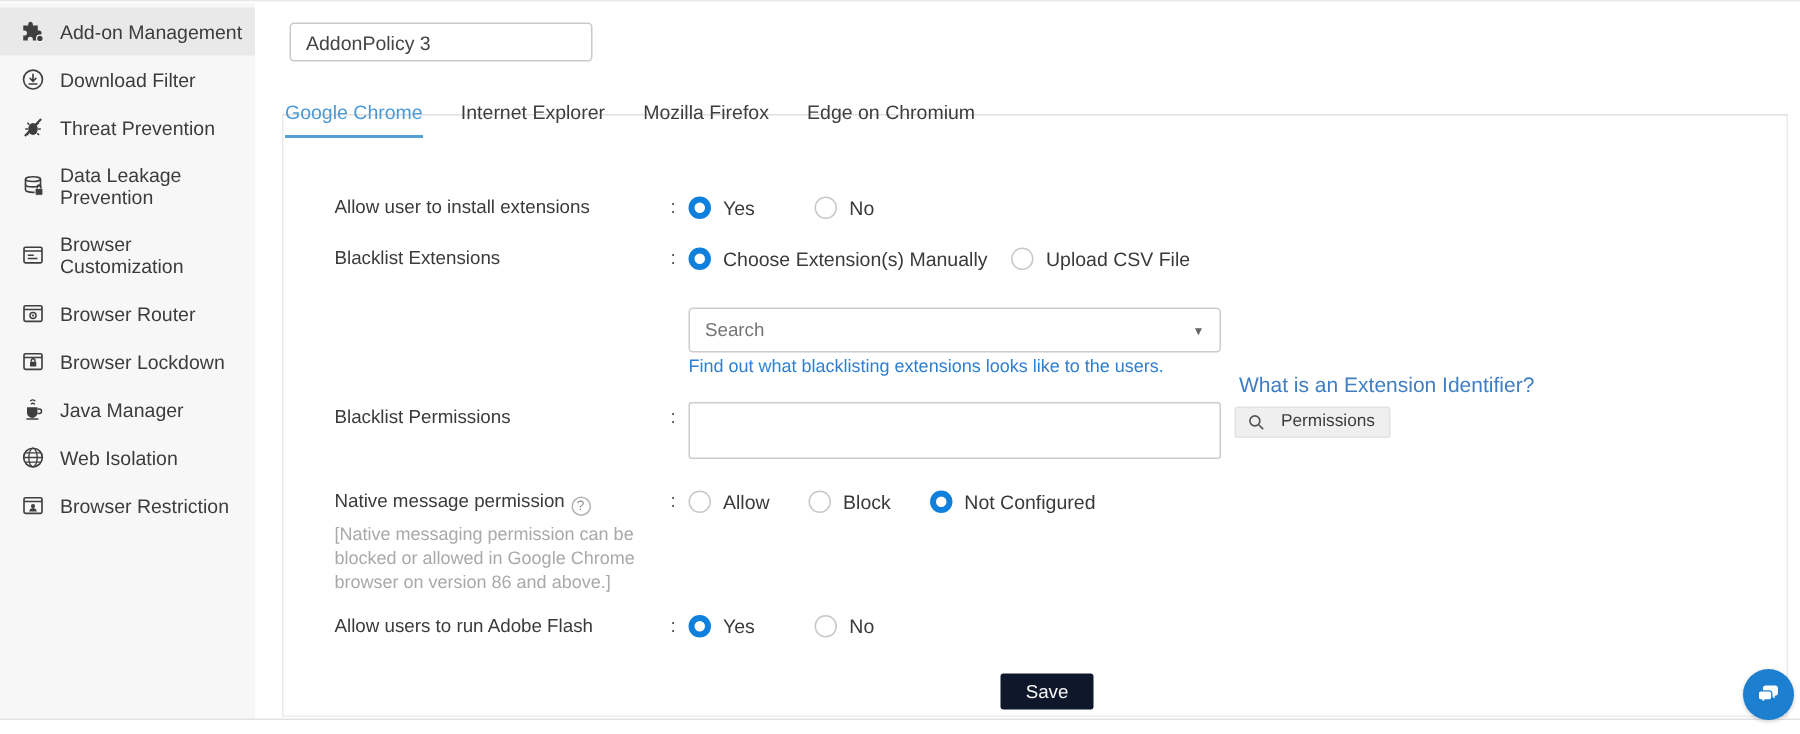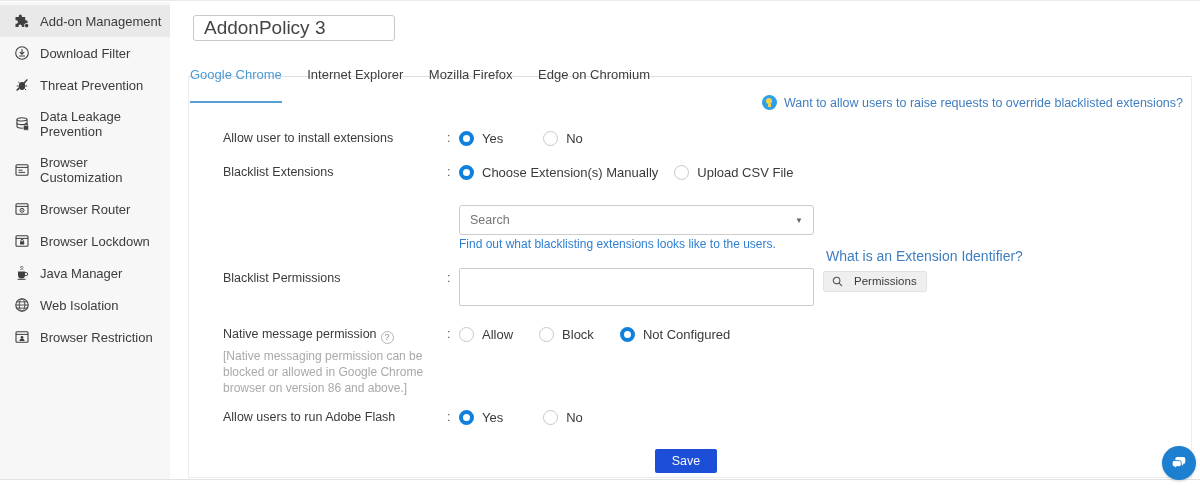--- a/index.html
+++ b/index.html
@@ -6,23 +6,23 @@
   body { font-family:"Liberation Sans", sans-serif; background:#fff; }
   .screen { position:relative; width:1200px; height:489px; background:#fff; overflow:hidden; border-top:1px solid #eaeaea; }
 
   
   .sidebar { position:absolute; left:0; top:1px; width:170px; height:477px; background:#f7f7f7; padding-top:3px; }
   .side-item { display:flex; align-items:center; gap:10px; padding:8px 8px 8px 13px; font-size:13px; color:#3c3c3c; cursor:pointer; line-height:15px; }
   .side-item.checked { background:#e9e9e9; }
   .sicon { width:17px; flex:none; display:flex; align-items:center; justify-content:center; }
 
   
-  .policy-input { position:absolute; left:193px; top:14px; width:202px; height:26px; border:1px solid #c9c9c9; border-radius:3px; padding:0 10px; font-size:19px; color:#444; font-family:"Liberation Sans", sans-serif; outline:none; }
+  .policy-input { position:absolute; left:193px; top:14px; width:202px; height:26px; border:1px solid #c9c9c9; border-radius:3px; padding:0 10px; font-size:13px; color:#444; font-family:"Liberation Sans", sans-serif; outline:none; }
   .tabs { position:absolute; left:190px; top:50px; z-index:2; }
-  .tab { display:inline-block; margin-right:21px; padding-bottom:19px; font-size:13px; color:#3d3d3d; cursor:pointer;margin-top:16px; }
+  .tab { display:inline-block; margin-right:21px; padding-bottom:8px; font-size:13px; color:#3d3d3d; cursor:pointer;margin-top:16px; }
   .tab.checked { color:#4a9ad6; border-bottom:2px solid #55a1d6; }
 
   
   .panel { position:absolute; left:188px; top:75px; width:1004px; height:402px; background:#fff; border:1px solid #ececec; border-top:1px solid #dfdfdf; }
   .banner { position:absolute; right:8px; top:18px; display:flex; align-items:center; gap:7px; cursor:pointer; }
   .banner-text { font-size:12.5px; color:#3f7ec0; }
   .bulb { width:15px; height:15px; border-radius:50%; background:#2f9fe6; position:relative; flex:none; }
   .bulb i { position:absolute; left:4.5px; top:3px; width:6px; height:6px; border-radius:50%; background:#f6d14b; }
   .bulb i::after { content:""; position:absolute; left:1.5px; top:5.5px; width:3px; height:3px; background:#f6d14b; }
 
@@ -44,21 +44,21 @@
   .what-link { position:absolute; left:637px; top:134px; font-size:14px; color:#3f7ec0; cursor:pointer;margin-top:37px; }
   .find-link { position:absolute; left:270px; top:160px; font-size:12px; color:#2f7fd0; cursor:pointer; }
 
   .perm-area { position:absolute; left:270px; top:191px; display:flex; align-items:flex-start; }
   .perm-box { width:355px; height:38px; border:1px solid #ccc; border-radius:2px; resize:none; outline:none; font-family:"Liberation Sans", sans-serif; }
   .perm-btn { margin-left:9px; margin-top:3px; display:flex; align-items:center; gap:11px; background:#efefef; border:1px solid #e2e2e2; color:#3c3c3c; font-size:11.5px; padding:3px 9px 4px 8px; cursor:pointer; border-radius:2px; font-family:"Liberation Sans", sans-serif; }
 
   .help { display:inline-flex; align-items:center; justify-content:center; width:13px; height:13px; border:1px solid #b3b3b3; border-radius:50%; font-size:9px; color:#8a8a8a; margin-left:4px; vertical-align:-2px; }
   .note { position:absolute; left:34px; top:271px; width:214px; font-size:12px; color:#a9a9a9; line-height:16px; }
 
-  .save-btn { position:absolute; left:466px; top:372px; width:62px; height:24px; background:#1d4ed8; color:#f7f7f7; border:none; border-radius:2px; font-size:12.5px; font-family:"Liberation Sans", sans-serif; cursor:default; }
+  .save-btn { position:absolute; left:478px; top:372px; width:62px; height:24px; background:#0f172a; color:#f7f7f7; border:none; border-radius:2px; font-size:12.5px; font-family:"Liberation Sans", sans-serif; cursor:default; }
 
   .bottom-line { position:absolute; left:0; top:478px; width:1200px; height:1px; background:#e2e2e2; }
   .chat-fab { position:absolute; left:1162px; top:445px; width:34px; height:34px; border-radius:50%; background:#1d7fd0; display:flex; align-items:center; justify-content:center; cursor:pointer; box-shadow:0 1px 3px rgba(0,0,0,.2); }
 </style>
 </head>
 <body>
 
 <div class="screen">
 
   <aside class="sidebar">
@@ -171,26 +171,20 @@
 
   <nav class="tabs">
     <span class="tab checked">Google Chrome</span>
     <span class="tab">Internet Explorer</span>
     <span class="tab">Mozilla Firefox</span>
     <span class="tab">Edge on Chromium</span>
   </nav>
 
   <section class="panel">
 
-    <div class="banner">
-      <span class="bulb">
-          <i></i>
-        </span>
-      <span class="banner-text">Want to allow users to raise requests to override blacklisted extensions?</span>
-    </div>
 
     <div class="frow" style="top:54px;">
       <div class="flabel">Allow user to install extensions</div>
       <div class="fcolon">:</div>
       <div class="opts gap-lg">
         <span class="opt">
           <span class="radio checked"></span>
           <span class="opt-label">Yes</span>
         </span>
         <span class="opt">

